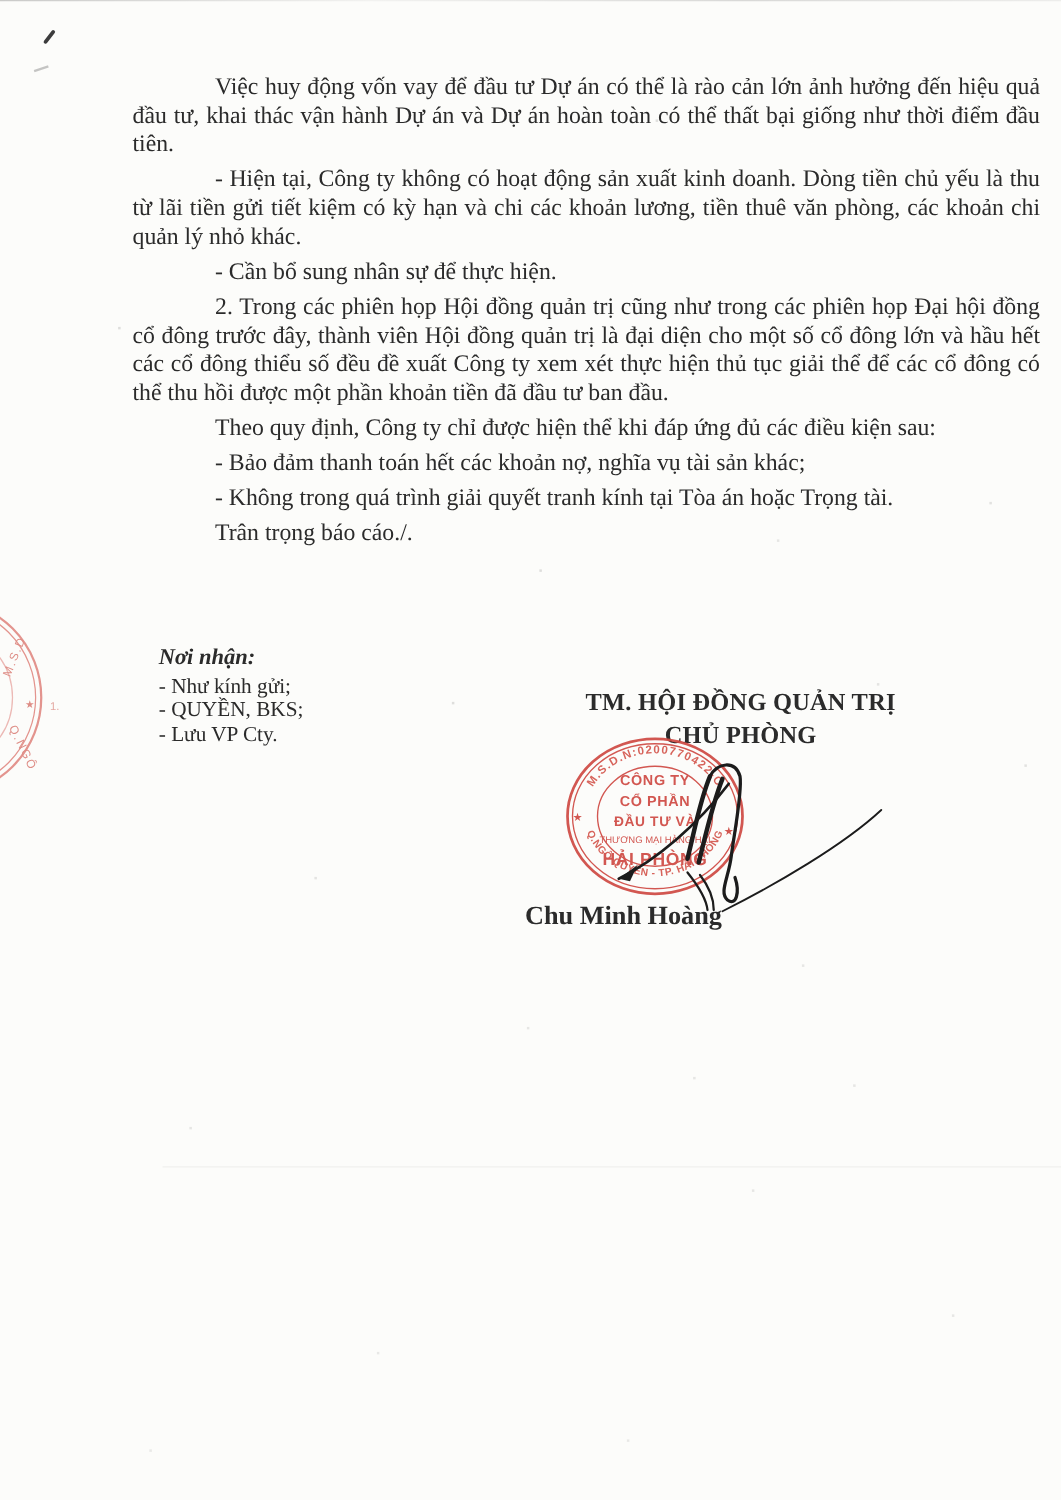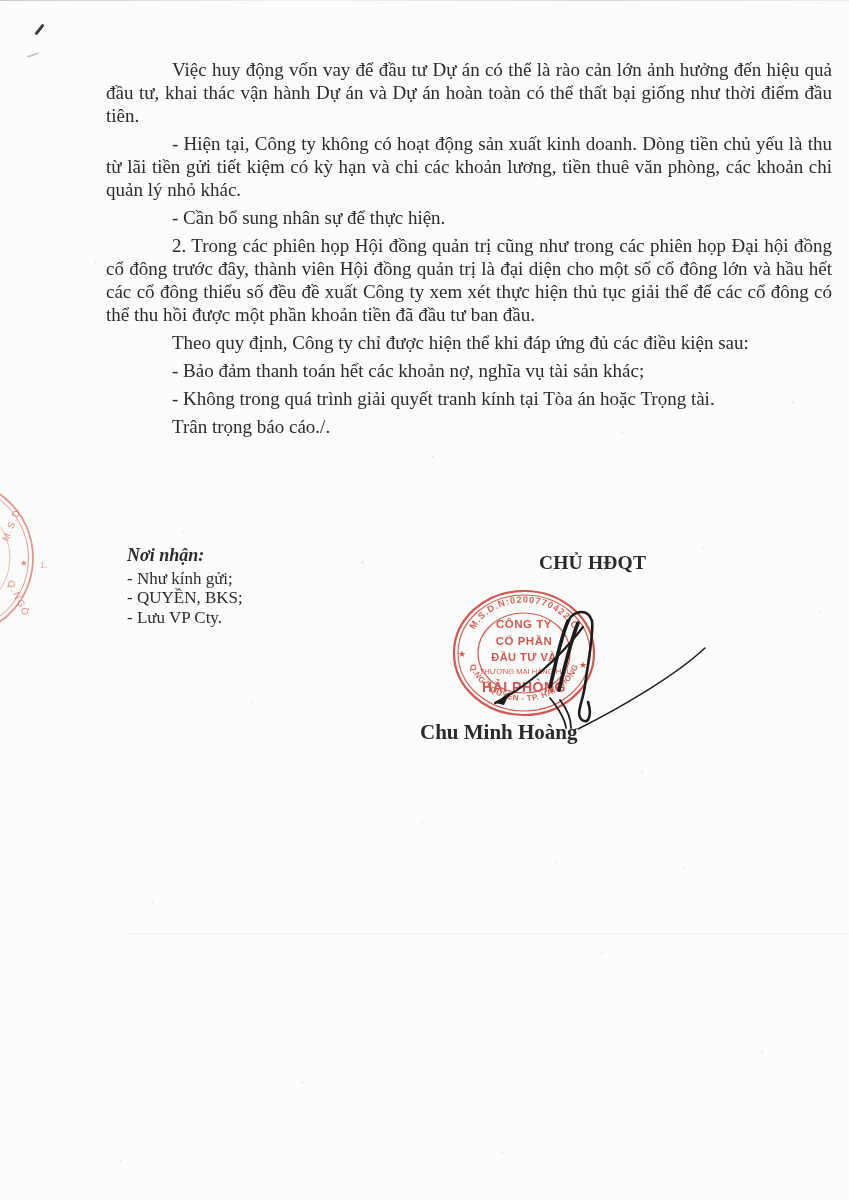--- a/index.html
+++ b/index.html
@@ -45,21 +45,21 @@
       502px 1152px 0 0.5px rgba(70,70,70,.11), 555px 862px 0 0.5px rgba(70,70,70,.12),
       683px 868px 0 0.5px rgba(70,70,70,.12), 120px 1160px 0 0.5px rgba(70,70,70,.10);
   }
   
   .body-text {
     position:absolute; left:106px; top:58px; width:726px;
     font-size:19px; line-height:23px; text-align:justify;
   }
   .body-text p { margin:0 0 5px 0; text-indent:66px; }
   
-  .recipients { position:absolute; left:127px; top:546px; font-size:17px; line-height:19.5px; }
+  .recipients { position:absolute; left:127px; top:516px; font-size:17px; line-height:19.5px; }
   .recipients .label { font-weight:bold; font-style:italic; font-size:18px; margin-bottom:3px; }
   
   .sig-head {
     position:absolute; left:420px; top:550px; width:345px;
     text-align:center; font-weight:bold; font-size:19.5px; line-height:26px;
     letter-spacing:.2px;
   }
   .signer-name {
     position:absolute; left:420px; top:720px; width:345px;
     text-align:left; font-weight:bold; font-size:21px;
@@ -105,21 +105,22 @@
   </div>
 
   <div class="recipients">
     <div class="label">Nơi nhận:</div>
     <div>- Như kính gửi;</div>
     <div>- QUYỀN, BKS;</div>
     <div>- Lưu VP Cty.</div>
   </div>
 
   <div class="sig-head">
-    <div>CHỦ HĐQT</div>
+    <div>TM. HỘI ĐỒNG QUẢN TRỊ</div>
+    <div>CHỦ PHÒNG</div>
   </div>
 
   <svg class="stamp-svg" width="144" height="128" viewBox="0 0 144 128">
     <defs>
       <path id="arcTop" d="M 17,73 A 56,50 0 1 1 127,73" fill="none"></path>
       <path id="arcBot" d="M 14,58 A 58,54 0 1 0 130,58" fill="none"></path>
     </defs>
     <g fill="none" stroke="#cf4a43">
       <ellipse cx="72" cy="64" rx="70" ry="62" stroke-width="2.2"></ellipse>
       <ellipse cx="72" cy="64" rx="66" ry="58" stroke-width="1.1"></ellipse>

